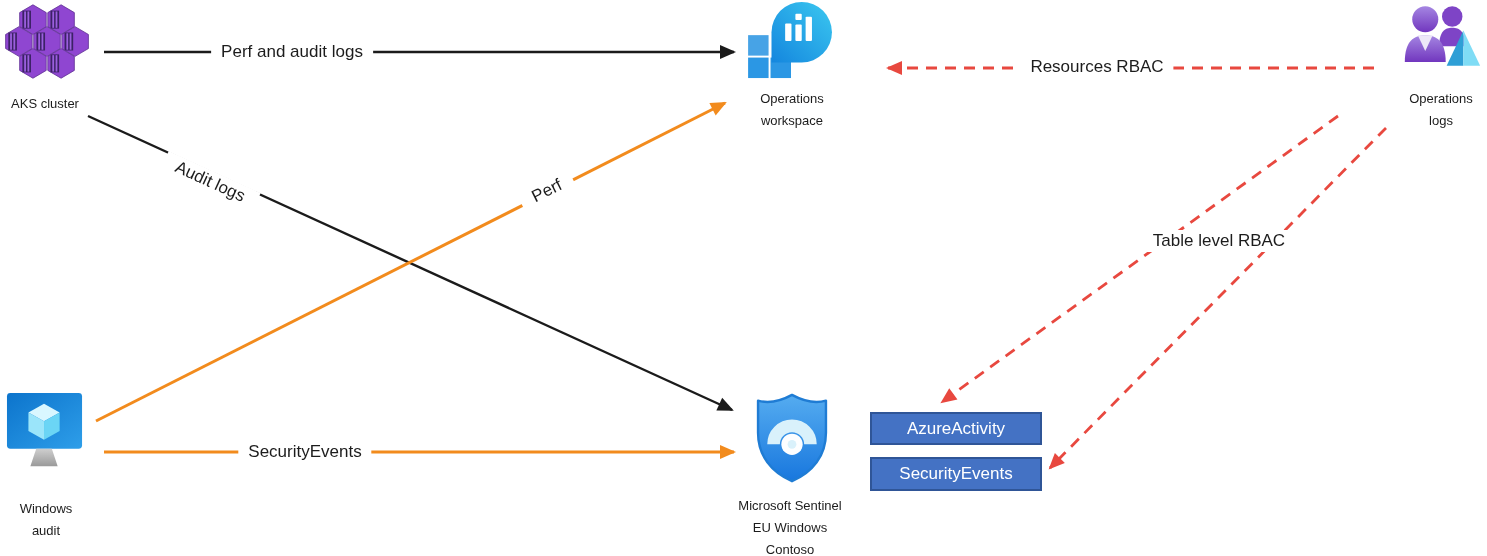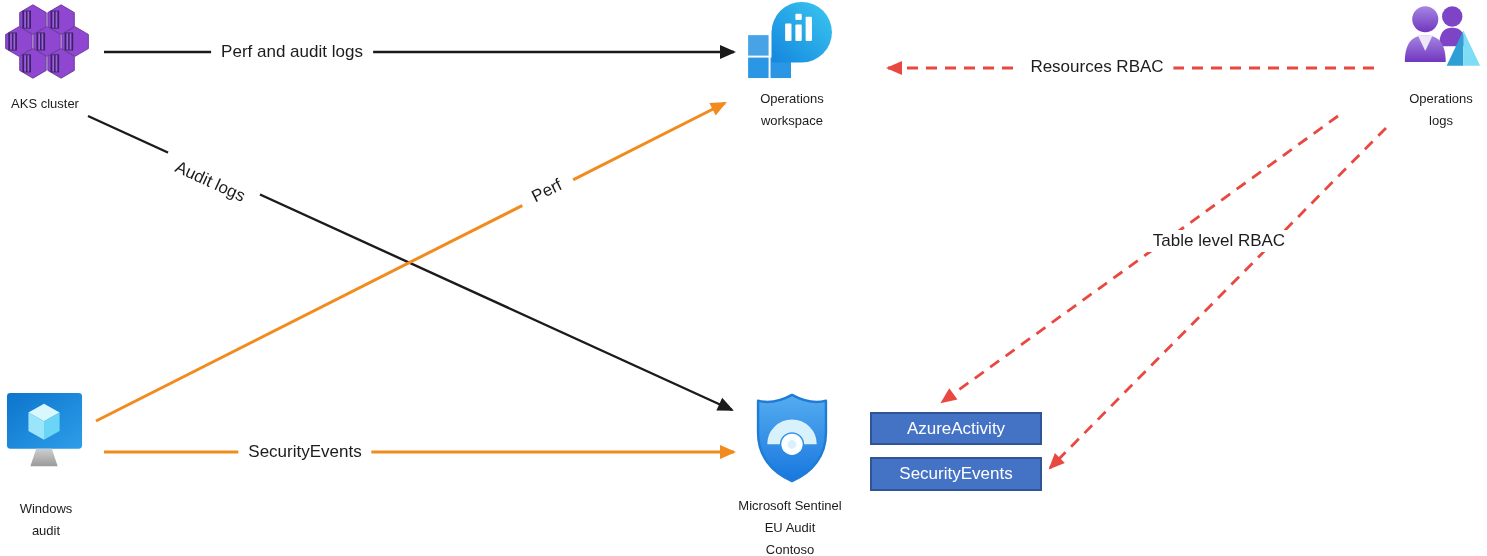--- a/index.html
+++ b/index.html
@@ -161,21 +161,21 @@
   <div class="node-label" style="left:1441px; top:88px;">
     <span>Operations</span>
     <span>logs</span>
   </div>
   <div class="node-label" style="left:46px; top:481px;margin-top:17px;">
     <span>Windows</span>
     <span>audit</span>
   </div>
   <div class="node-label" style="left:790px; top:495px;">
     <span>Microsoft Sentinel</span>
-    <span>EU Audit</span>
+    <span>EU Windows</span>
     <span>Contoso</span>
   </div>
 
   <div class="edge-label" style="left:292px; top:52px;">Perf and audit logs</div>
   <div class="edge-label rot-dn" style="left:210px; top:182px;">Audit logs</div>
   <div class="edge-label rot-up" style="left:547px; top:191px;">Perf</div>
   <div class="edge-label" style="left:305px; top:452px;">SecurityEvents</div>
   <div class="edge-label" style="left:1097px; top:67px;">Resources RBAC</div>
   <div class="edge-label" style="left:1219px; top:241px;">Table level RBAC</div>
 

